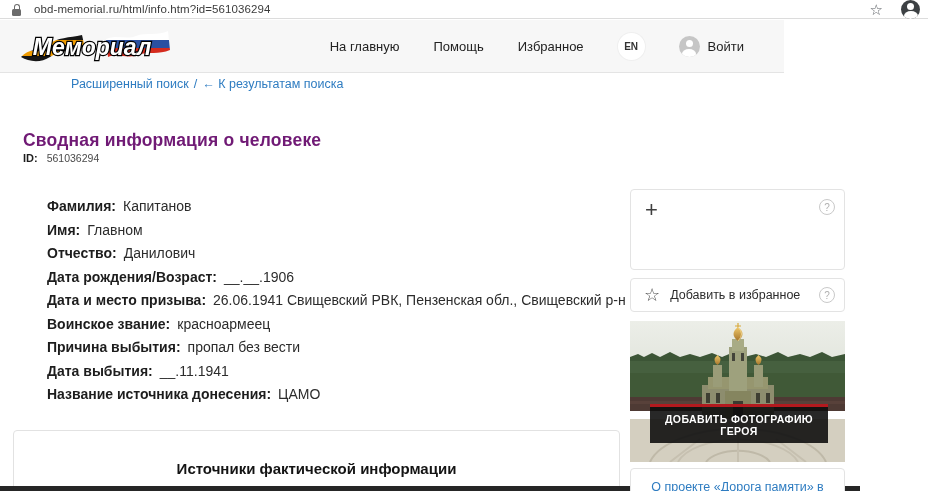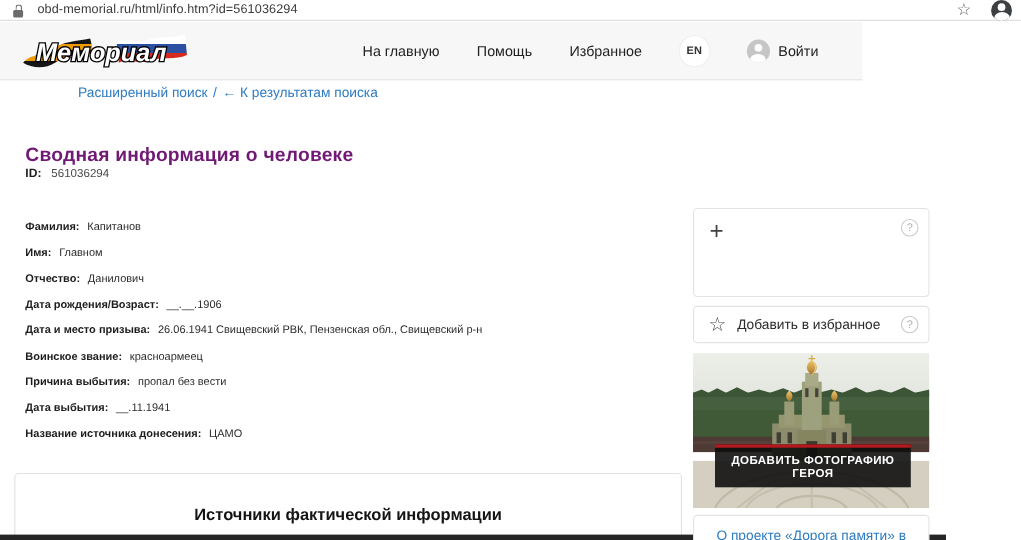--- a/index.html
+++ b/index.html
@@ -41,21 +41,21 @@
   
   .breadcrumb{ position:absolute; left:23px; top:77px; font-size:12.5px; color:#2e7cc1;margin-left:48px;}
   .breadcrumb a{ color:#2e7cc1; text-decoration:none; cursor:pointer;}
   .crumb-sep{ margin:0 5px; }
   
   .page-title{ position:absolute; left:23px; top:130px; font-size:17.5px; font-weight:bold; color:#701a75; letter-spacing:.2px;}
   .id-row{ position:absolute; left:23px; top:152px; font-size:11px;}
   .id-row .lbl{ font-weight:bold; color:#1d1d1d;}
   .id-row .val{ margin-left:9px; color:#4a4a4a; font-size:10.5px;}
   .fields{ position:absolute; left:23px; top:200px; width:595px;}
-  .field-row{ margin-bottom:10.5px; font-size:10px; line-height:13px; color:#2c2c2c; white-space:nowrap;}
+  .field-row{ margin-bottom:10.5px; font-size:14px; line-height:13px; color:#2c2c2c; white-space:nowrap;margin-left:24px;}
   .field-row .lbl{ font-weight:bold; color:#1d1d1d; margin-right:7px;}
   
   .sidebar{ position:absolute; left:630px; top:189px; width:215px; z-index:3;}
   .panel{ background:#fff; border:1px solid #e3e3e3; border-radius:4px; position:relative;}
   .panel-auth{ height:81px; padding:11px 30px 10px 14px; display:flex; gap:11px;}
   .plus-icon{ font-size:22px; font-weight:200; color:#3f3f3f; line-height:18px;}
   .panel-auth .txt{ font-size:12.5px; line-height:15.5px; color:#2c2c2c; width:126px;}
   .help-circle{ position:absolute; top:9px; right:9px; width:16px; height:16px; border:1px solid #c9c9c9; border-radius:50%;
     display:flex; align-items:center; justify-content:center; font-size:10px; color:#b0b0b0; cursor:pointer;}
   .panel-fav{ margin-top:8px; height:34px; display:flex; align-items:center; padding:0 30px 0 13px; gap:10px; cursor:pointer;}

